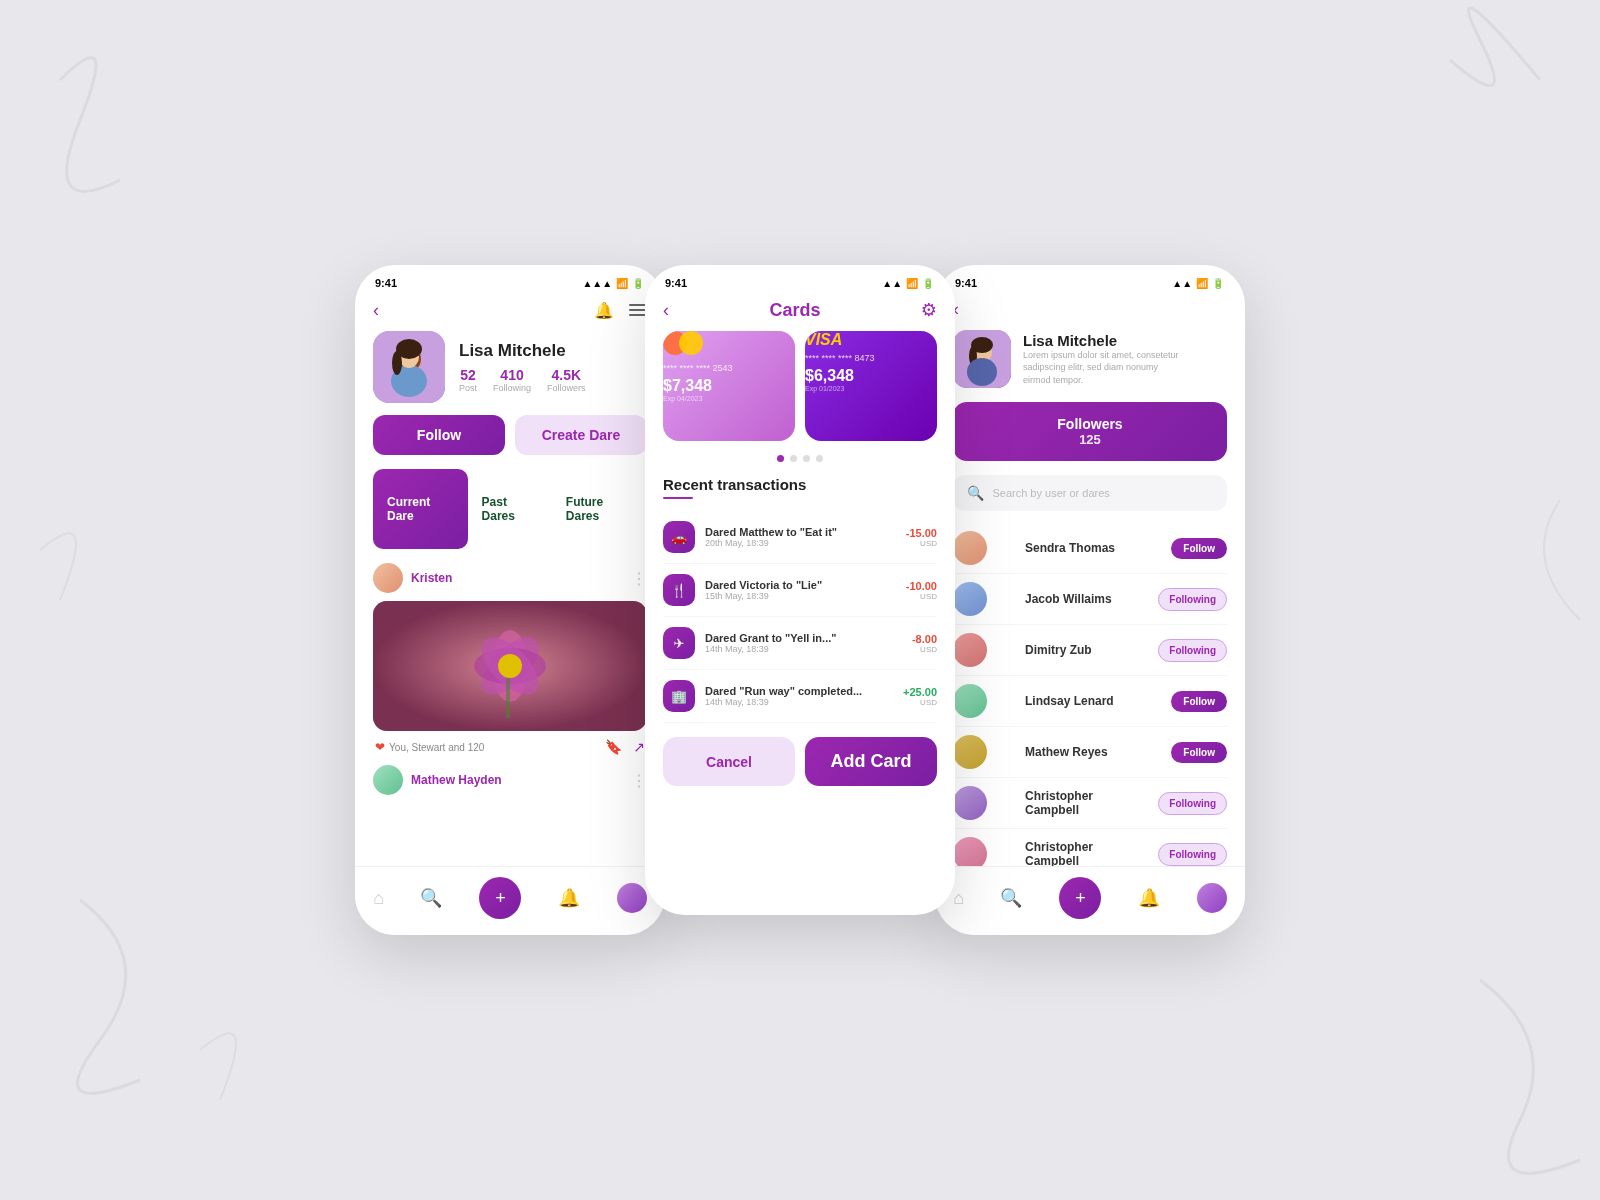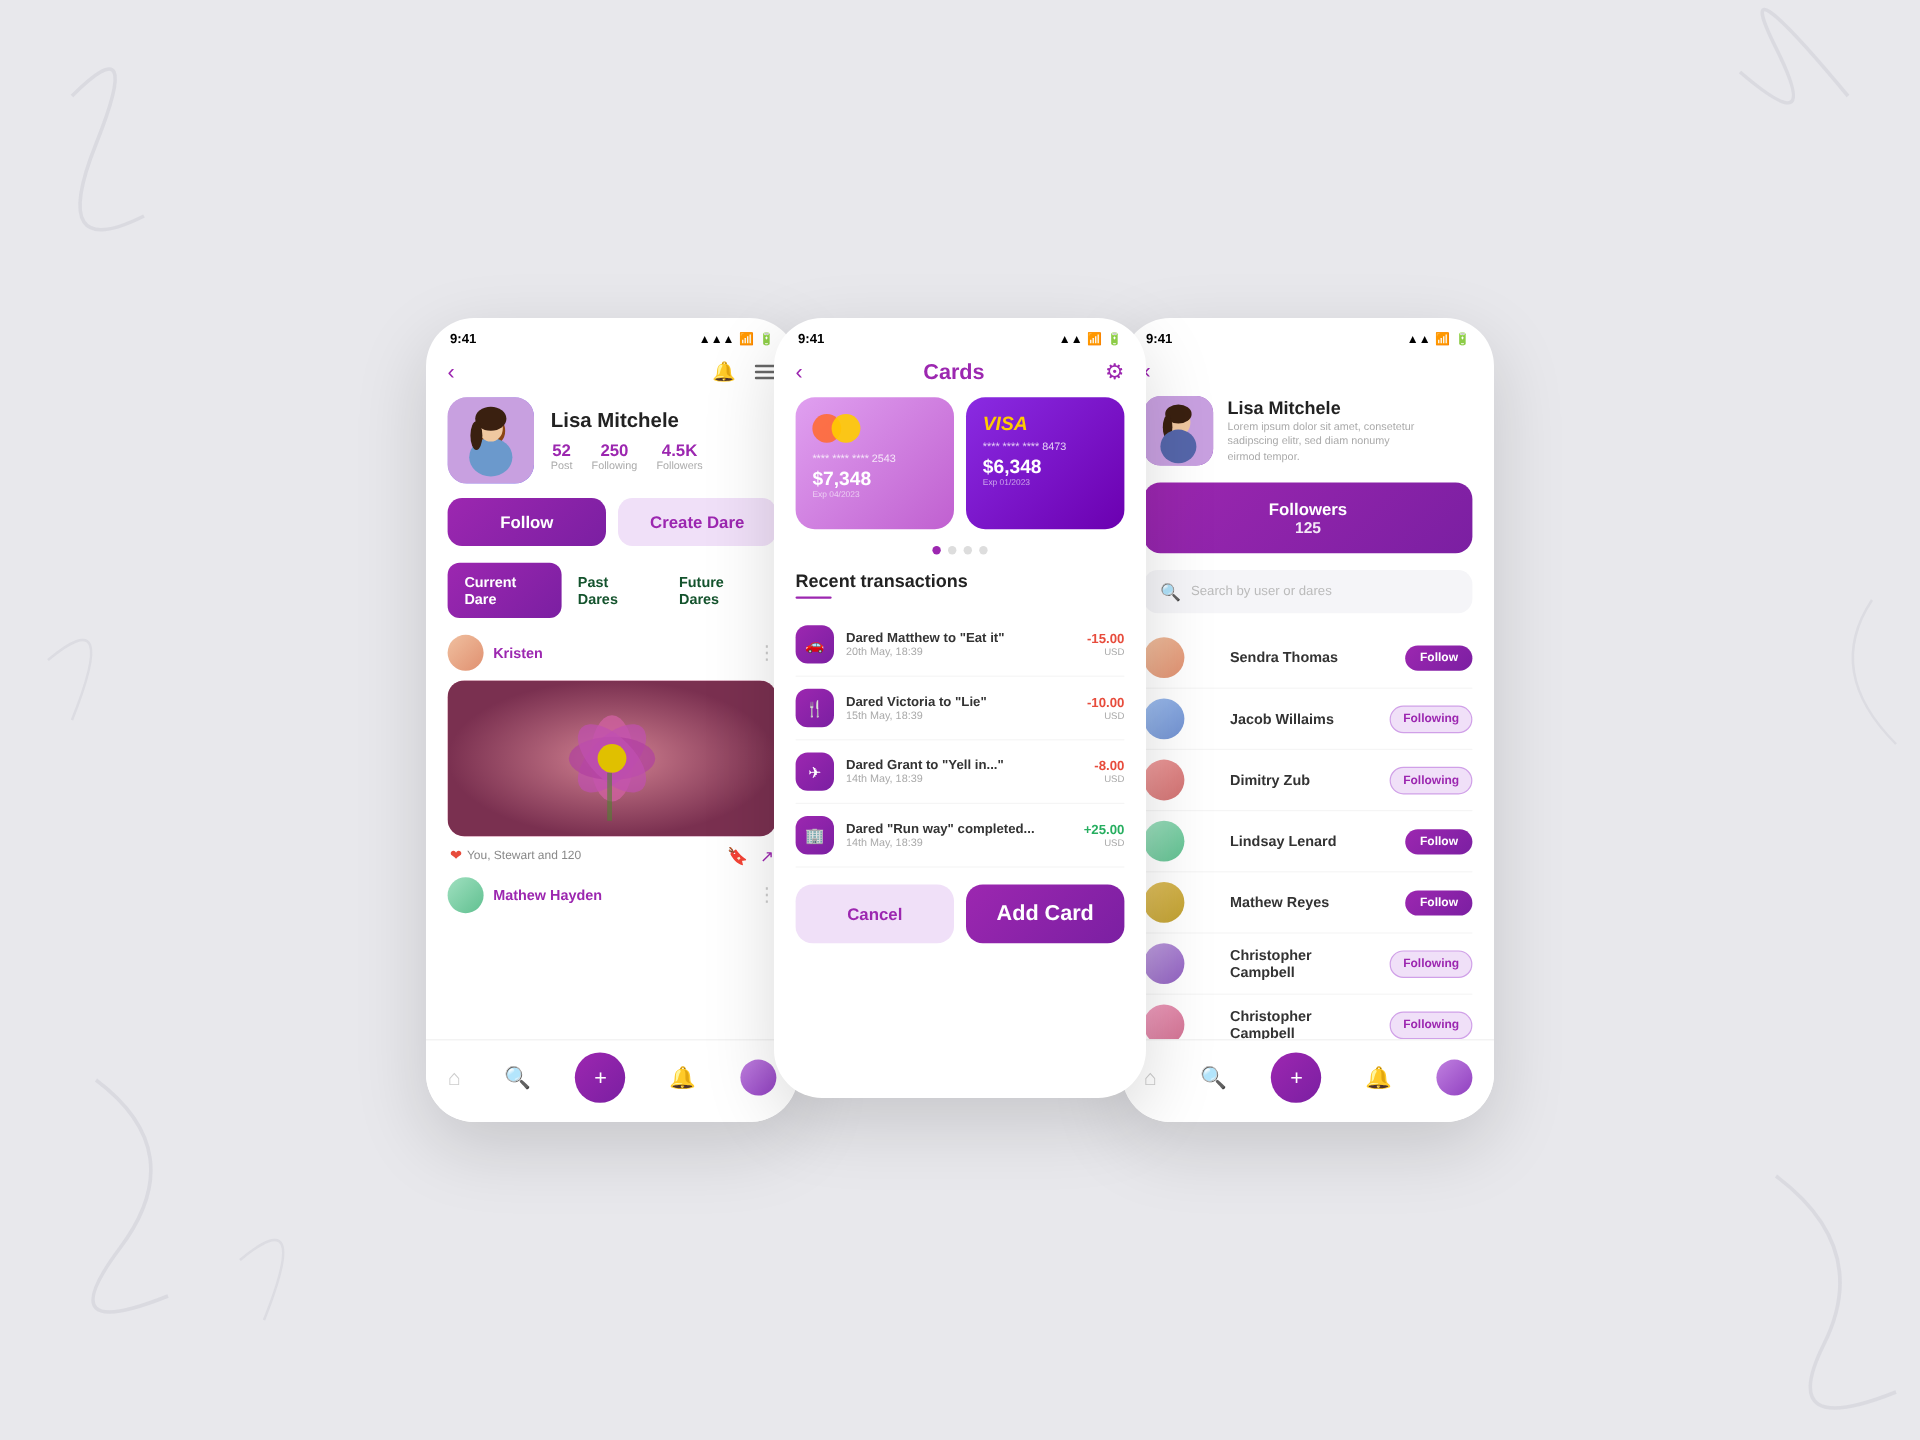--- a/index.html
+++ b/index.html
@@ -195,21 +195,21 @@
       cursor: pointer;
     }
 
     .dare-tabs {
       display: flex;
       gap: 0;
       padding: 0 18px 14px;
     }
 
     .dare-tab {
-      padding: 9px 14px;
+      padding: 26px 14px;
       font-size: 12px;
       font-weight: 600;
       border-radius: 10px;
       cursor: pointer;
     }
 
     .dare-tab.active {
       background: linear-gradient(135deg, #9c27b0, #7b1fa2);
       color: #fff;
     }
@@ -358,21 +358,20 @@
 
     .cards-row {
       display: flex;
       gap: 10px;
       padding: 0 18px 14px;
     }
 
     .card-item {
       flex: 1;
       border-radius: 16px;
-      padding: 14px;
       height: 110px;
       position: relative;
       overflow: hidden;
     }
 
     .card-mastercard {
       background: linear-gradient(135deg, #e0a0f0, #c060d0);
     }
 
     .card-visa {
@@ -745,21 +744,21 @@
         </svg>
       </div>
       <div class="profile-info">
         <div class="profile-name">Lisa Mitchele</div>
         <div class="profile-stats">
           <div class="stat">
             <div class="stat-num">52</div>
             <div class="stat-label">Post</div>
           </div>
           <div class="stat">
-            <div class="stat-num">250</div>
+            <div class="stat-num">410</div>
             <div class="stat-label">Following</div>
           </div>
           <div class="stat">
             <div class="stat-num">4.5K</div>
             <div class="stat-label">Followers</div>
           </div>
         </div>
       </div>
     </div>
 

